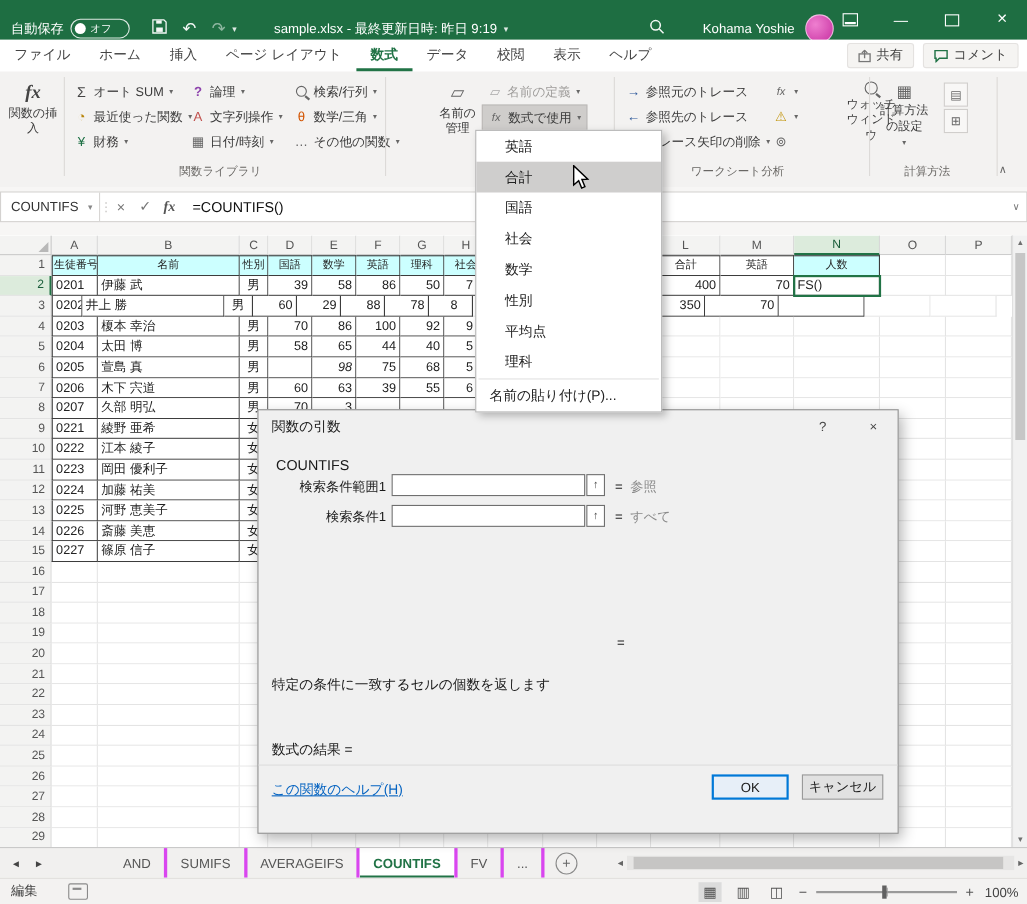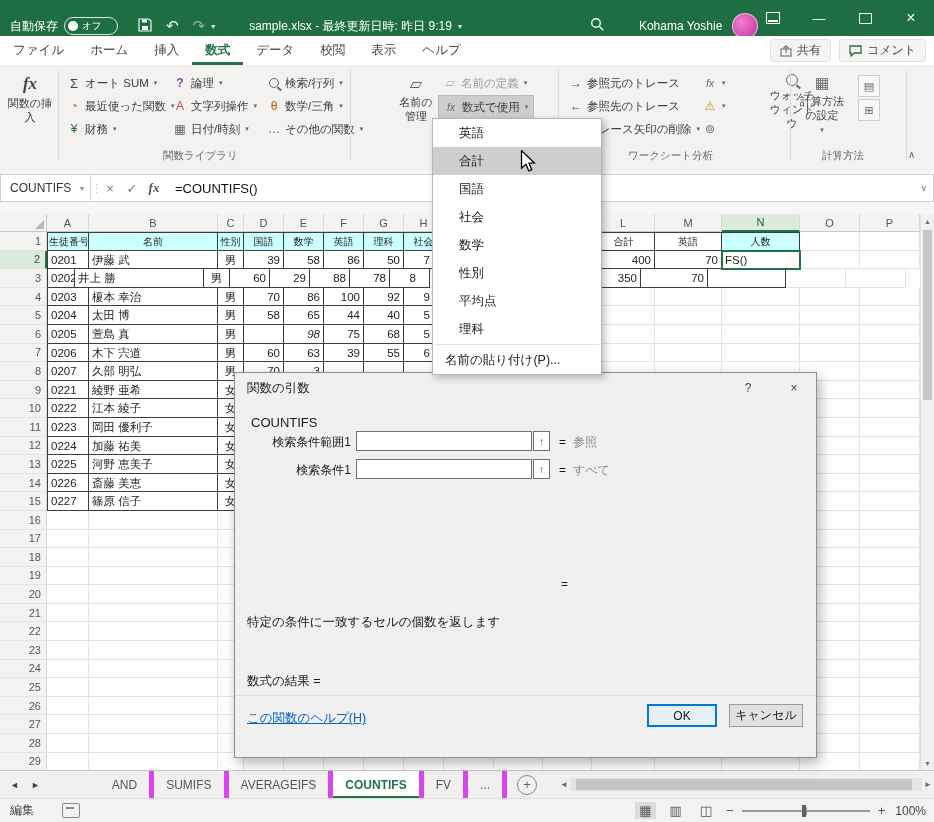--- a/index.html
+++ b/index.html
@@ -132,21 +132,21 @@
   .btn.cancel{left:494px;width:74px;background:#e1e1e1;border:1px solid #9a9a9a}
 
   
   .cursor{position:absolute;left:520px;top:150px;z-index:70}
 
   
   .sheetbar{position:absolute;left:0;top:770px;width:934px;height:28px;background:#f1f0ef;
             border-top:1px solid #c9c9c9;box-sizing:border-box;display:flex;align-items:stretch}
   .stnav{display:flex;gap:12px;align-items:center;padding:0 10px;color:#444;font-size:9px}
   .stgap{width:50px}
-  .stab{padding:0 12px;font-size:12px;color:#555;display:flex;align-items:center;border-right:5px solid #d946ef}
+  .stab{padding:0 12px;font-size:12px;color:#555;display:flex;align-items:center;border-right:3px solid #d946ef}
   .stab.active{background:#fff;color:var(--accent);font-weight:bold;box-shadow:inset 0 -2px 0 var(--accent)}
   .plus{width:18px;height:18px;border-radius:50%;border:1px solid #898989;color:#666;display:flex;
         align-items:center;justify-content:center;font-size:13px;margin:auto 0 auto 10px}
   .hscroll{position:absolute;right:2px;top:5px;width:372px;height:17px;display:flex;align-items:center;gap:2px}
   .hs-ar{font-size:8px;color:#666}
   .hs-track{flex:1;height:13px;background:#e6e5e4;position:relative}
   .hs-th{position:absolute;left:6px;right:10px;top:1px;bottom:1px;background:#c6c5c4}
 
   
   .statusbar{position:absolute;left:0;top:798px;width:934px;height:24px;background:#f3f2f1;
@@ -201,20 +201,21 @@
         <span class="box-ic"></span>
       </span>
     <span class="winbtn" style="font-size:16px">×</span>
   </div>
 </div>
 
 <div class="menubar">
   <span class="mtab">ファイル</span>
   <span class="mtab">ホーム</span>
   <span class="mtab">挿入</span>
+  <span class="mtab">ページ レイアウト</span>
   <span class="mtab active">数式</span>
   <span class="mtab">データ</span>
   <span class="mtab">校閲</span>
   <span class="mtab">表示</span>
   <span class="mtab">ヘルプ</span>
   <div class="mb-right">
     <span class="mb-btn">
       <svg width="12" height="12" viewBox="0 0 12 12">
           <rect x="1" y="4" width="10" height="7" fill="none" stroke="#777" stroke-width="1.2"></rect>
           <line x1="6" y1="8" x2="6" y2="1" stroke="#777" stroke-width="1.2"></line>

